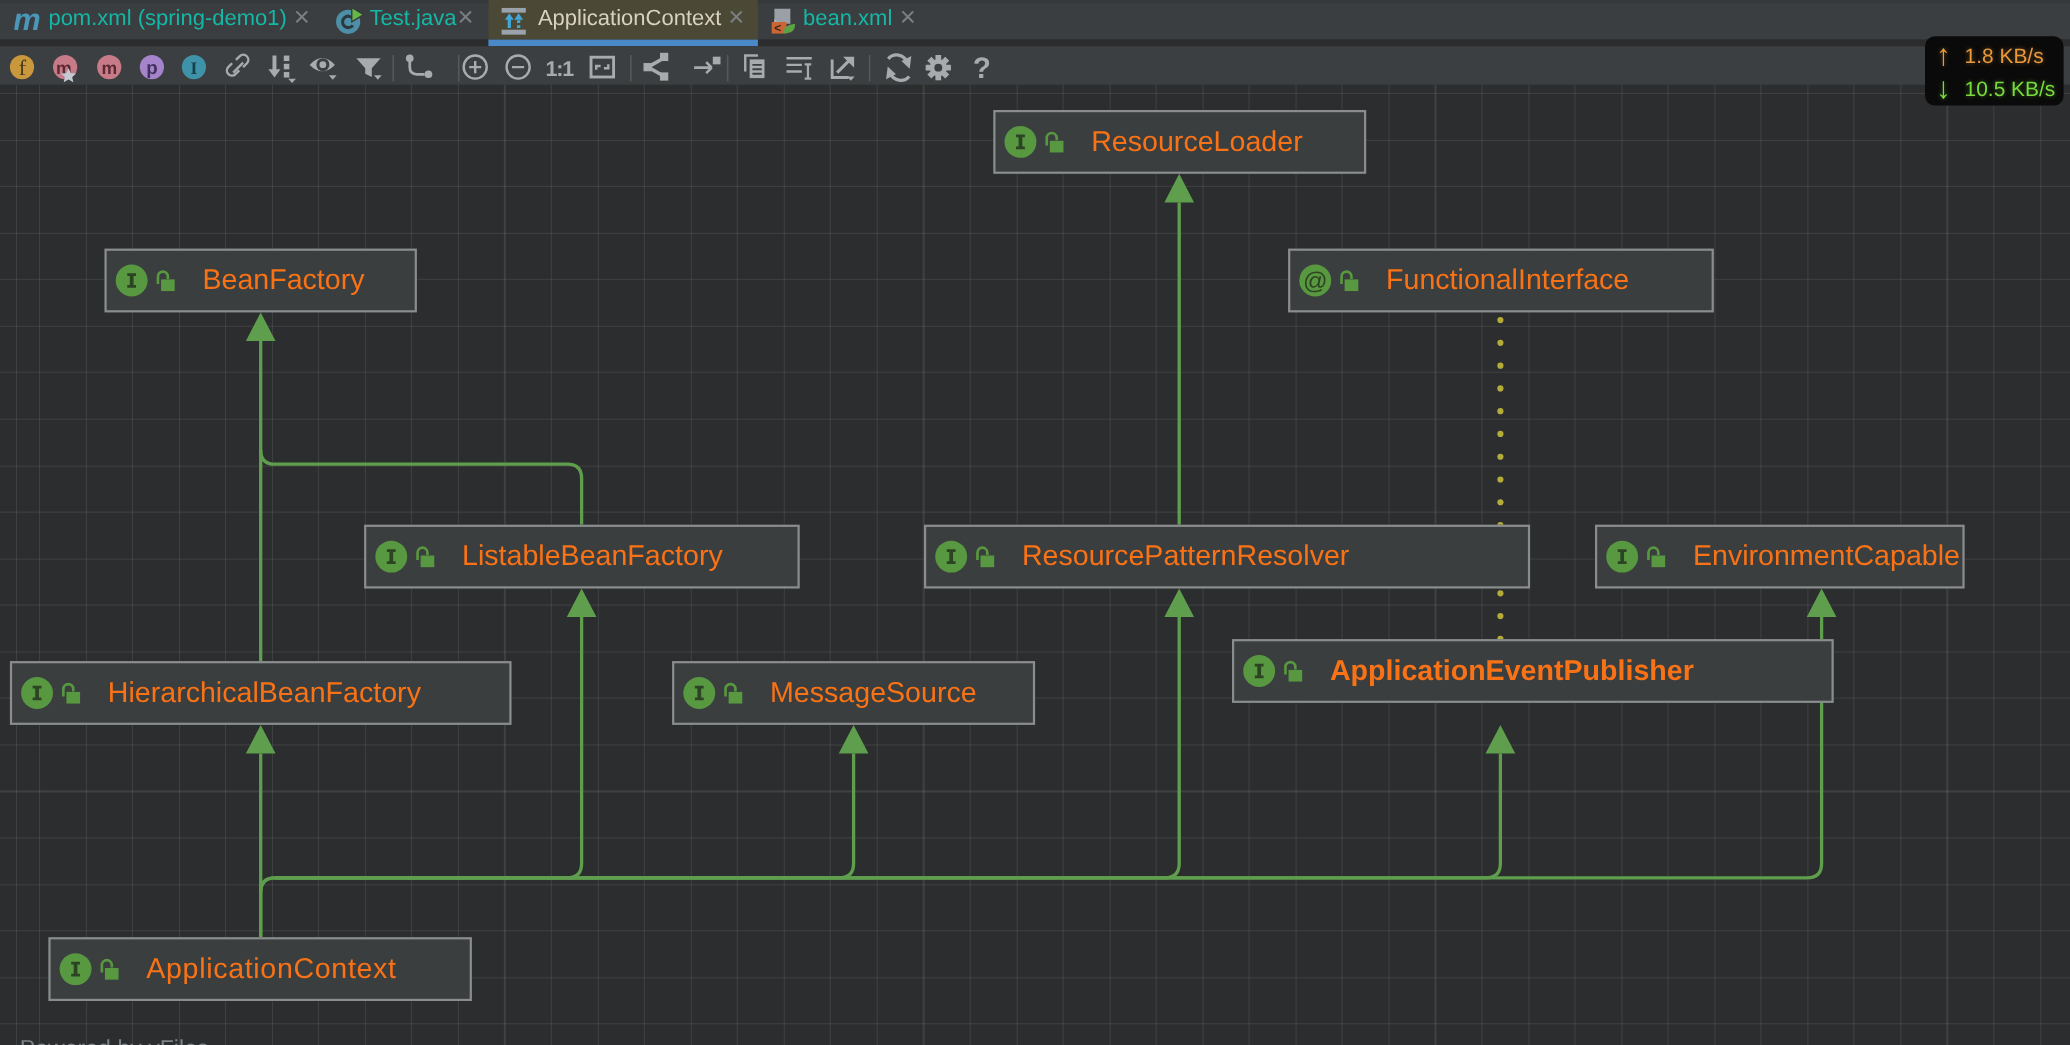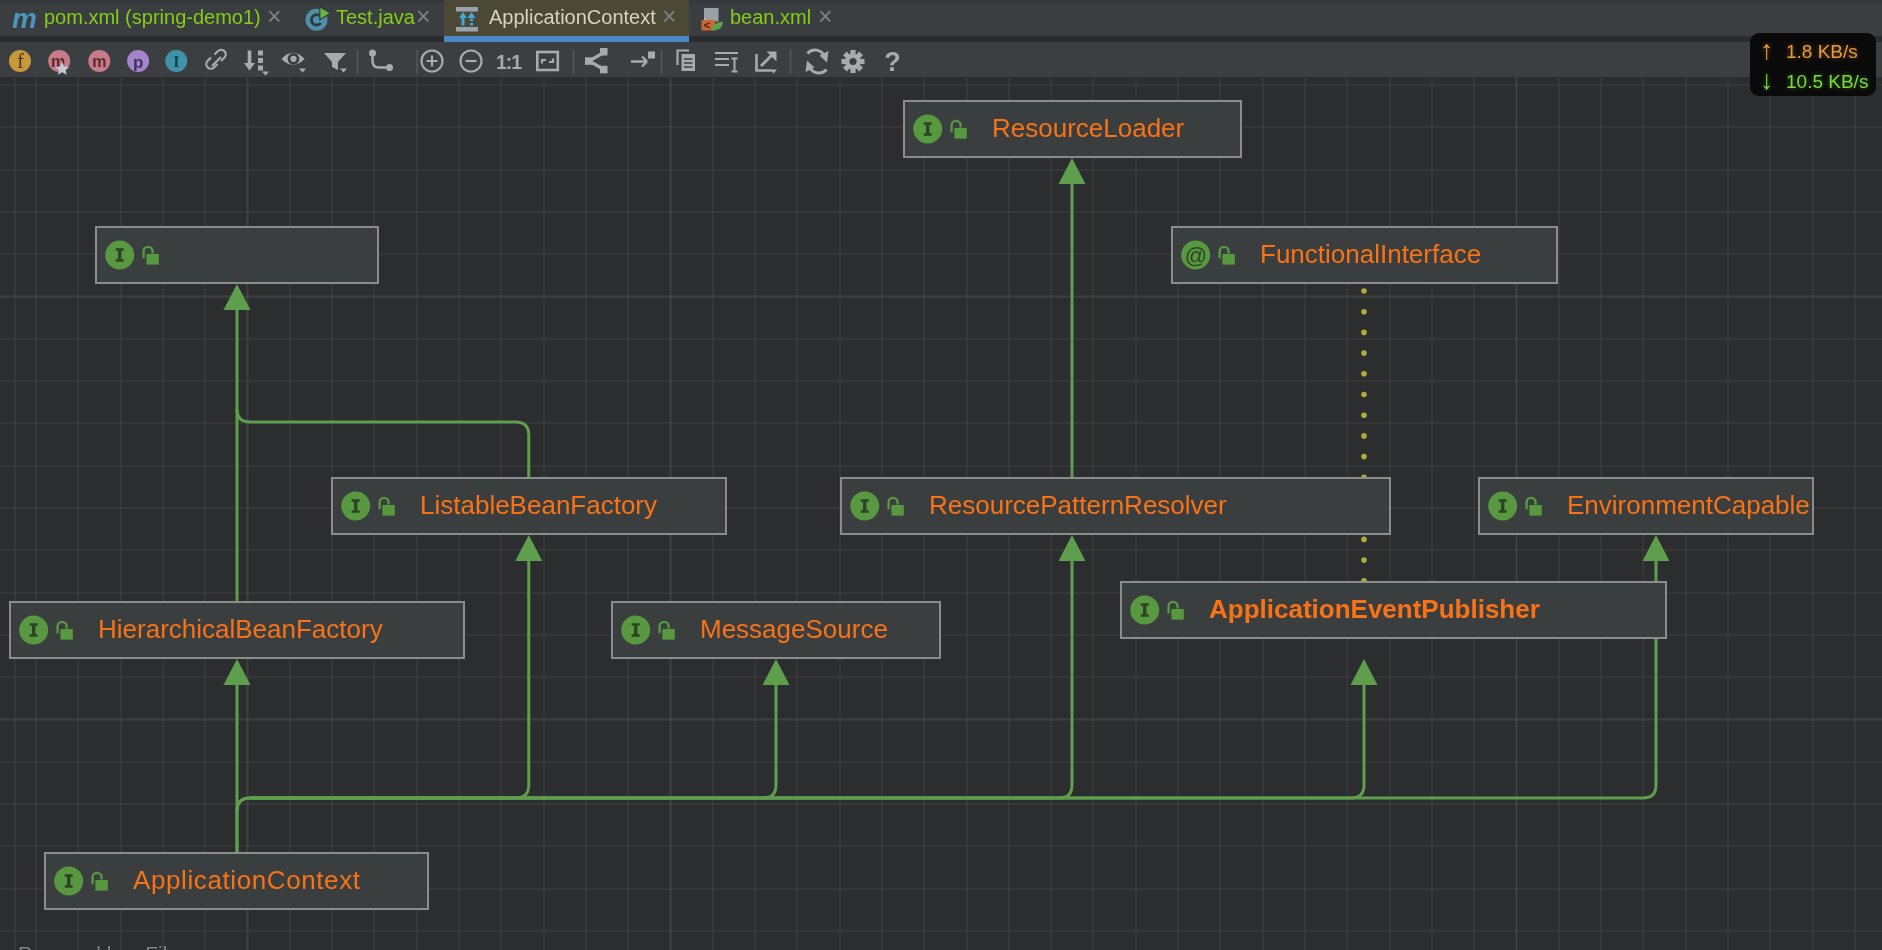--- a/index.html
+++ b/index.html
@@ -8,21 +8,21 @@
 #tabbar { position:absolute; left:0; top:0; width:1882px; height:36px; background:#3b3e40; }
 #tabgap { position:absolute; left:0; top:36px; width:1882px; height:5.5px; background:#2a2c2e; }
 #seltab { position:absolute; left:443.5px; top:0; width:245px; height:36px; background:#4c4836; }
 #underline { position:absolute; left:443.5px; top:36px; width:245px; height:5.5px; background:#4a88c7; }
 #toolbar { position:absolute; left:0; top:41.5px; width:1882px; height:35px; background:#3c3f41; }
 #canvas { position:absolute; left:0; top:76.5px; width:1882px; height:873.5px; background:#2b2d2e;
   background-image:
     repeating-linear-gradient(to right, rgba(255,255,255,0.09) 0px, rgba(255,255,255,0.09) 1px, transparent 1px, transparent 42.3px),
     repeating-linear-gradient(to bottom, rgba(255,255,255,0.09) 0px, rgba(255,255,255,0.09) 1px, transparent 1px, transparent 42.3px);
   background-position: 35.5px 0px, 0px 7.5px; }
-.tabtext { position:absolute; top:0; height:36px; line-height:35px; font-size:20px; color:#84cc16; }
+.tabtext { position:absolute; top:0; height:36px; line-height:35px; font-size:20px; color:#14b8a6; }
 .tabx { position:absolute; top:0; height:36px; line-height:33px; font-size:25px; color:#7b8084; font-weight:400; }
 #edges { position:absolute; left:0; top:0; width:1882px; height:950px; }
 .node { position:absolute; background:#3b3e3f; border:2px solid #8a8d8e; height:58px; }
 .node .icons { position:absolute; left:0; top:0; }
 .node .label { position:absolute; left:87px; top:0; height:54px; line-height:53px;
   font-size:26px; color:#f97316; white-space:nowrap; }
 #netbox { position:absolute; left:1750px; top:33px; width:126px; height:63px; background:#0a0a0a;
   border-radius:9px; font-size:20px; }
 #netbox .up { position:absolute; left:10px; top:7px; color:#e8993b; white-space:nowrap; font-size:20px; text-shadow:0 0 5px rgba(232,153,59,0.45); }
 #netbox .dn { position:absolute; left:10px; top:37px; color:#79da3d; white-space:nowrap; font-size:20px; text-shadow:0 0 5px rgba(121,218,61,0.45); }
@@ -85,20 +85,21 @@
       </svg>
       <div class="label">ResourceLoader</div>
     </div>
 <div class="node" style="left:95px;top:226px;width:284px;">
       <svg class="icons" width="84" height="54" viewBox="0 0 84 54">
         <circle cx="22.7" cy="27" r="14.5" fill="#579840"></circle>
         <path d="M18.7 20.3 h8 v2.5 h-2.3 v8.4 h2.3 v2.5 h-8 v-2.5 h2.3 v-8.4 h-2.3 z" fill="#2c4423"></path>
         <path d="M46.6 30.2 V23.4 A4.5 4.5 0 0 1 55.6 23.4 V25.6" stroke="#579840" stroke-width="2.4" fill="none"></path>
         <rect x="49.4" y="26" width="12.4" height="10.6" fill="#579840"></rect>
       </svg>
+      <div class="label">BeanFactory</div>
     </div>
 <div class="node" style="left:1171px;top:226px;width:387px;">
       <svg class="icons" width="84" height="54" viewBox="0 0 84 54">
         <circle cx="22.7" cy="27" r="14.5" fill="#579840"></circle>
         <text x="22.8" y="34.5" font-size="22" text-anchor="middle" fill="#2c4423" font-family="Liberation Sans">@</text>
         <path d="M46.6 30.2 V23.4 A4.5 4.5 0 0 1 55.6 23.4 V25.6" stroke="#579840" stroke-width="2.4" fill="none"></path>
         <rect x="49.4" y="26" width="12.4" height="10.6" fill="#579840"></rect>
       </svg>
       <div class="label">FunctionalInterface</div>
     </div>
@@ -113,21 +114,21 @@
     </div>
 <div class="node" style="left:840px;top:477px;width:551px;">
       <svg class="icons" width="84" height="54" viewBox="0 0 84 54">
         <circle cx="22.7" cy="27" r="14.5" fill="#579840"></circle>
         <path d="M18.7 20.3 h8 v2.5 h-2.3 v8.4 h2.3 v2.5 h-8 v-2.5 h2.3 v-8.4 h-2.3 z" fill="#2c4423"></path>
         <path d="M46.6 30.2 V23.4 A4.5 4.5 0 0 1 55.6 23.4 V25.6" stroke="#579840" stroke-width="2.4" fill="none"></path>
         <rect x="49.4" y="26" width="12.4" height="10.6" fill="#579840"></rect>
       </svg>
       <div class="label">ResourcePatternResolver</div>
     </div>
-<div class="node" style="left:1450px;top:477px;width:336px;margin-left:28px;">
+<div class="node" style="left:1450px;top:477px;width:336px;">
       <svg class="icons" width="84" height="54" viewBox="0 0 84 54">
         <circle cx="22.7" cy="27" r="14.5" fill="#579840"></circle>
         <path d="M18.7 20.3 h8 v2.5 h-2.3 v8.4 h2.3 v2.5 h-8 v-2.5 h2.3 v-8.4 h-2.3 z" fill="#2c4423"></path>
         <path d="M46.6 30.2 V23.4 A4.5 4.5 0 0 1 55.6 23.4 V25.6" stroke="#579840" stroke-width="2.4" fill="none"></path>
         <rect x="49.4" y="26" width="12.4" height="10.6" fill="#579840"></rect>
       </svg>
       <div class="label">EnvironmentCapable</div>
     </div>
 <div class="node" style="left:9px;top:601px;width:456px;">
       <svg class="icons" width="84" height="54" viewBox="0 0 84 54">

